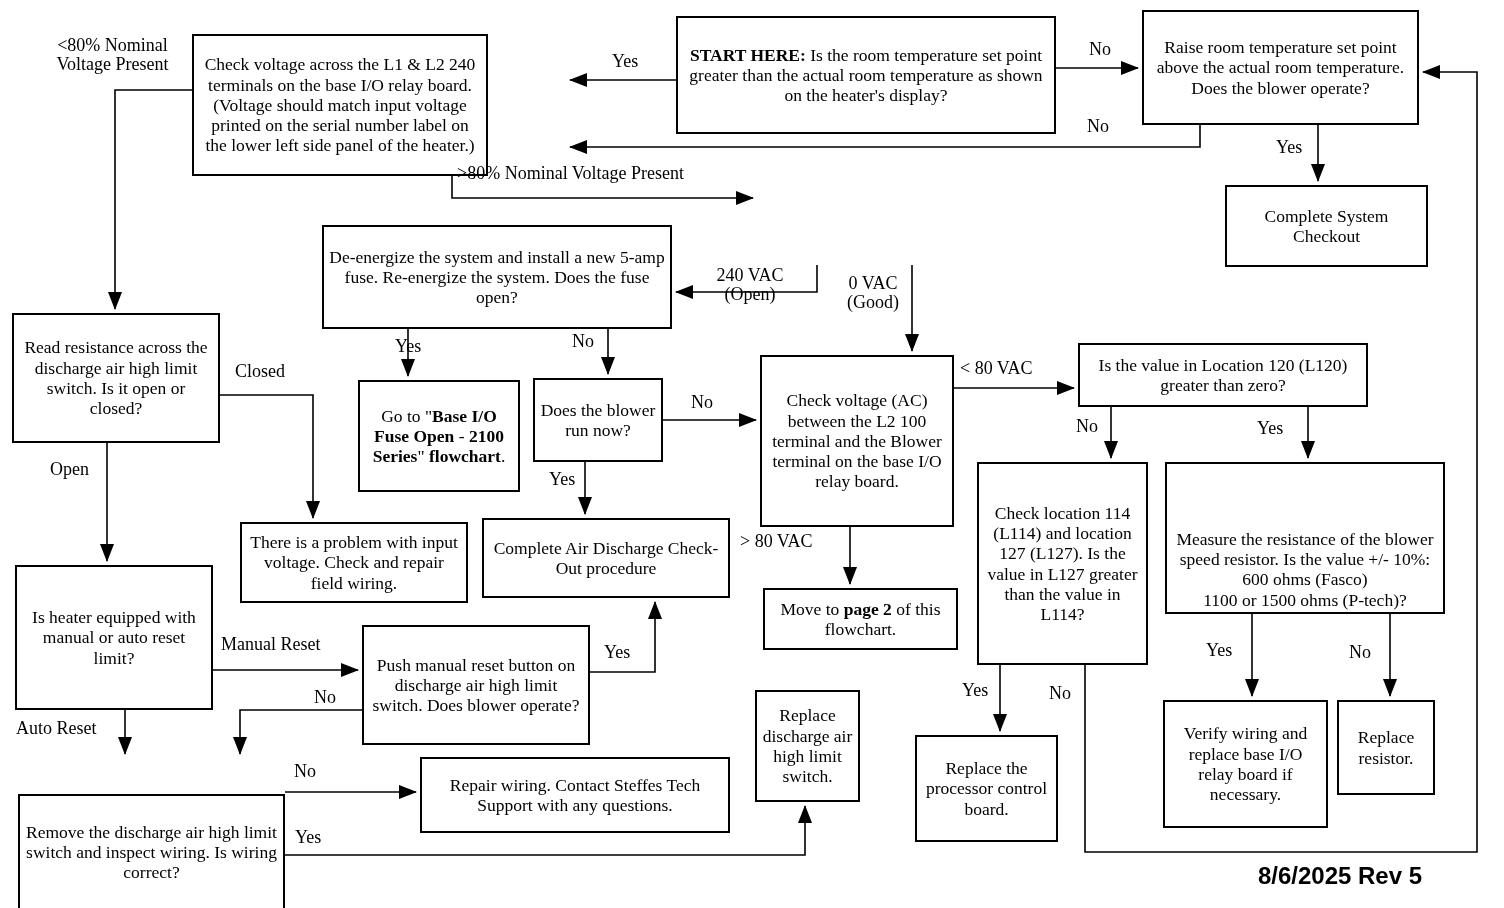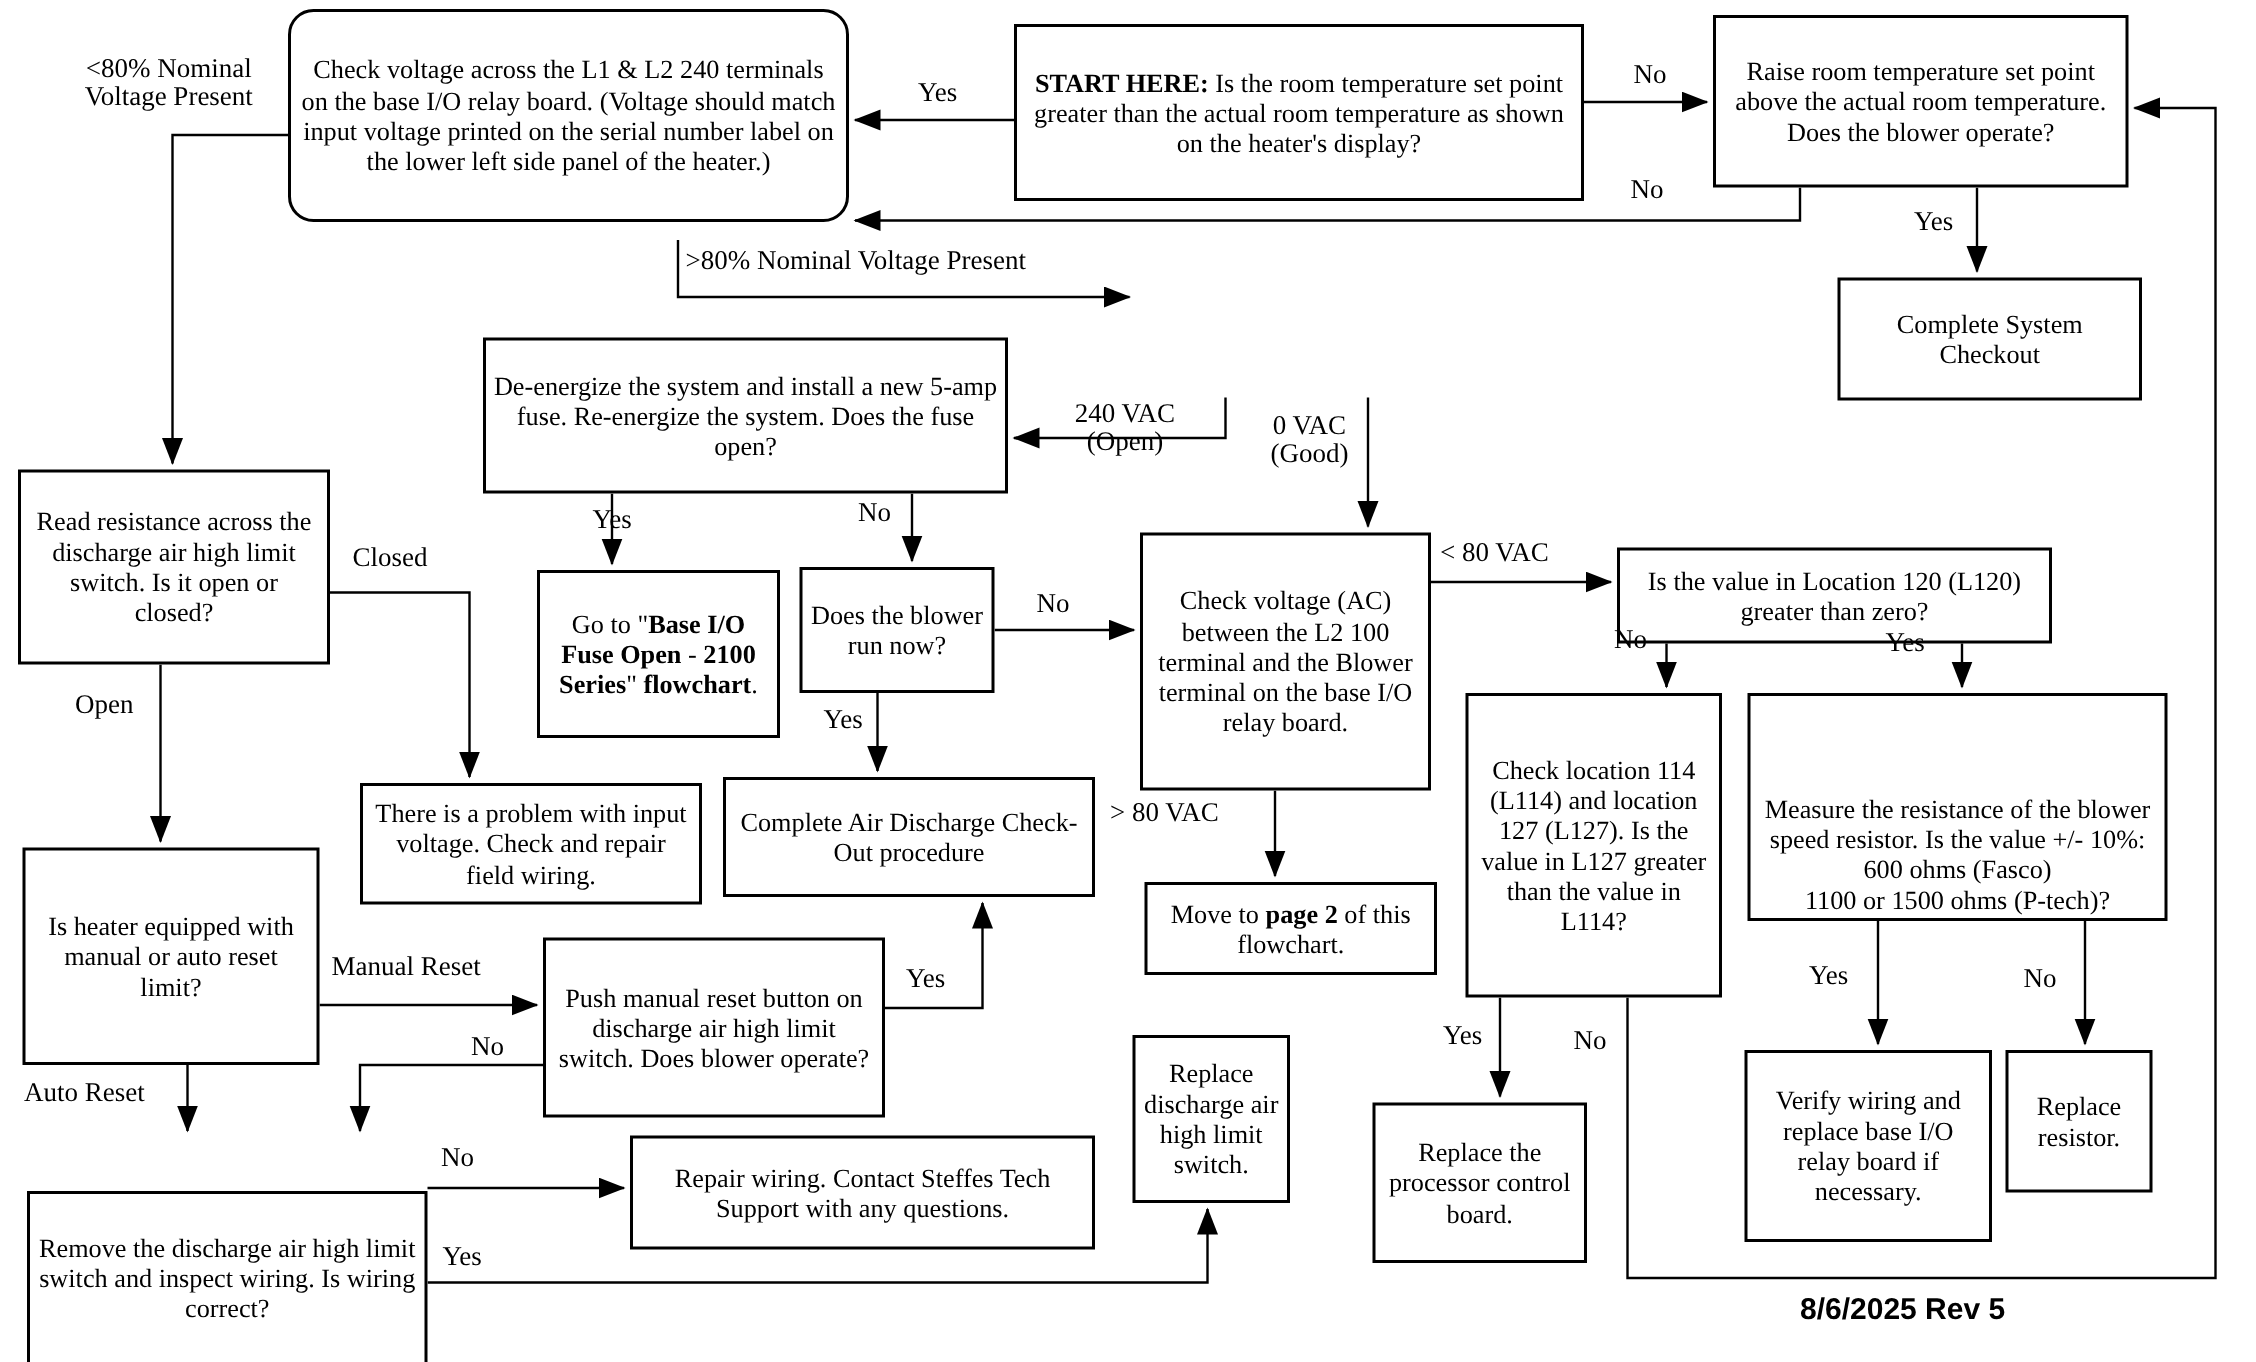--- a/index.html
+++ b/index.html
@@ -10,22 +10,22 @@
   #edgelayer{position:absolute;left:0;top:0;width:1504px;height:908px;}
   .node{
     position:absolute;box-sizing:border-box;border:2px solid #000;background:#fff;
     display:flex;align-items:center;justify-content:center;text-align:center;
     font-size:17.5px;line-height:1.16;padding:2px 5px;white-space:pre-line;
   }
   .elabel{
     position:absolute;font-size:18px;line-height:1.08;white-space:pre-line;
   }
   #footer{
-    position:absolute;left:1200px;top:862px;width:280px;text-align:left;
-    font-family:"Liberation Sans", sans-serif;font-weight:bold;font-size:20px;
+    position:absolute;left:1200px;top:862px;width:280px;text-align:center;
+    font-family:"Liberation Sans", sans-serif;font-weight:bold;font-size:24px;
   }
 </style>
 </head>
 <body>
 
 <div id="canvas">
   <svg id="edgelayer" viewBox="0 0 1504 908" xmlns="http://www.w3.org/2000/svg">
     <defs>
       <marker id="arr" markerUnits="userSpaceOnUse" markerWidth="20" markerHeight="16" refX="17" refY="7" orient="auto">
         <path d="M0,0 L18,7 L0,14 Z" fill="#000"></path>
@@ -57,30 +57,30 @@
       <polyline points="1308,407 1308,458" fill="none" stroke="#000000" stroke-width="1.6" marker-end="url(#arr)"></polyline>
       <polyline points="1000,665 1000,731" fill="none" stroke="#000000" stroke-width="1.6" marker-end="url(#arr)"></polyline>
       <polyline points="1085,665 1085,852 1477,852 1477,72 1423,72" fill="none" stroke="#000000" stroke-width="1.6" marker-end="url(#arr)"></polyline>
       <polyline points="1252,614 1252,696" fill="none" stroke="#000000" stroke-width="1.6" marker-end="url(#arr)"></polyline>
       <polyline points="1390,614 1390,696" fill="none" stroke="#000000" stroke-width="1.6" marker-end="url(#arr)"></polyline>
     </svg>
   <div id="footer">8/6/2025 Rev 5</div>
 <div class="node" style="left: 676px; top: 16px; width: 380px; height: 118px;"><div><span style="font-weight: bold;">START HERE:</span><span> Is the room temperature set point greater than the actual room temperature as shown on the heater's display?</span></div></div>
     <div class="node" style="left: 1142px; top: 10px; width: 277px; height: 115px;"><div>Raise room temperature set point above the actual room temperature. Does the blower operate?</div></div>
     <div class="node" style="left: 1225px; top: 185px; width: 203px; height: 82px;"><div>Complete System Checkout</div></div>
-    <div class="node" style="left: 192px; top: 6px; width: 374px; height: 142px; border-radius: 17px;"><div>Check voltage across the L1 &amp; L2 240 terminals on the base I/O relay board. (Voltage should match input voltage printed on the serial number label on the lower left side panel of the heater.)</div></div>
+    <div class="node" style="left: 192px; top: 34px; width: 296px; height: 142px;"><div>Check voltage across the L1 &amp; L2 240 terminals on the base I/O relay board. (Voltage should match input voltage printed on the serial number label on the lower left side panel of the heater.)</div></div>
     <div class="node" style="left: 322px; top: 225px; width: 350px; height: 104px;"><div>De-energize the system and install a new 5-amp fuse. Re-energize the system. Does the fuse open?</div></div>
     <div class="node" style="left: 358px; top: 380px; width: 162px; height: 112px;"><div><span>Go to "</span><span style="font-weight: bold;">Base I/O Fuse Open</span><span> - </span><span style="font-weight: bold;">2100 Series</span><span>" </span><span style="font-weight: bold;">flowchart</span><span>.</span></div></div>
     <div class="node" style="left: 533px; top: 378px; width: 130px; height: 84px;"><div>Does the blower run now?</div></div>
     <div class="node" style="left: 12px; top: 313px; width: 208px; height: 130px;"><div>Read resistance across the discharge air high limit switch. Is it open or closed?</div></div>
     <div class="node" style="left: 240px; top: 522px; width: 228px; height: 81px;"><div>There is a problem with input voltage. Check and repair field wiring.</div></div>
     <div class="node" style="left: 482px; top: 518px; width: 248px; height: 80px;"><div>Complete Air Discharge Check-Out procedure</div></div>
     <div class="node" style="left: 760px; top: 355px; width: 194px; height: 172px;"><div>Check voltage (AC) between the L2 100 terminal and the Blower terminal on the base I/O relay board.</div></div>
     <div class="node" style="left: 763px; top: 588px; width: 195px; height: 62px;"><div><span>Move to </span><span style="font-weight: bold;">page 2</span><span> of this flowchart.</span></div></div>
-    <div class="node" style="left: 1078px; top: 343px; width: 290px; height: 64px; margin-top: 22px;"><div>Is the value in Location 120 (L120) greater than zero?</div></div>
+    <div class="node" style="left: 1078px; top: 343px; width: 290px; height: 64px;"><div>Is the value in Location 120 (L120) greater than zero?</div></div>
     <div class="node" style="left: 977px; top: 462px; width: 171px; height: 203px;"><div>Check location 114 (L114) and location 127 (L127). Is the value in L127 greater than the value in L114?</div></div>
     <div class="node" style="left: 1165px; top: 462px; width: 280px; height: 152px; align-items: flex-end;"><div>Measure the  resistance of the blower speed resistor. Is the value +/- 10%:
 600 ohms (Fasco)
 1100 or 1500 ohms (P-tech)?</div></div>
     <div class="node" style="left: 15px; top: 565px; width: 198px; height: 145px;"><div>Is heater equipped with manual or auto reset limit?</div></div>
     <div class="node" style="left: 362px; top: 625px; width: 228px; height: 120px;"><div>Push manual reset button on discharge air high limit switch. Does blower operate?</div></div>
     <div class="node" style="left: 18px; top: 758px; width: 267px; height: 116px; margin-top: 36px;"><div>Remove the discharge air high limit switch and inspect wiring. Is wiring correct?</div></div>
     <div class="node" style="left: 420px; top: 757px; width: 310px; height: 76px;"><div>Repair wiring. Contact Steffes Tech Support with any questions.</div></div>
     <div class="node" style="left: 755px; top: 690px; width: 105px; height: 112px; justify-content: center;"><div>Replace discharge air high limit switch.</div></div>
     <div class="node" style="left: 915px; top: 735px; width: 143px; height: 107px; font-family: Liberation Serif, serif;"><div>Replace the processor control board.</div></div>

